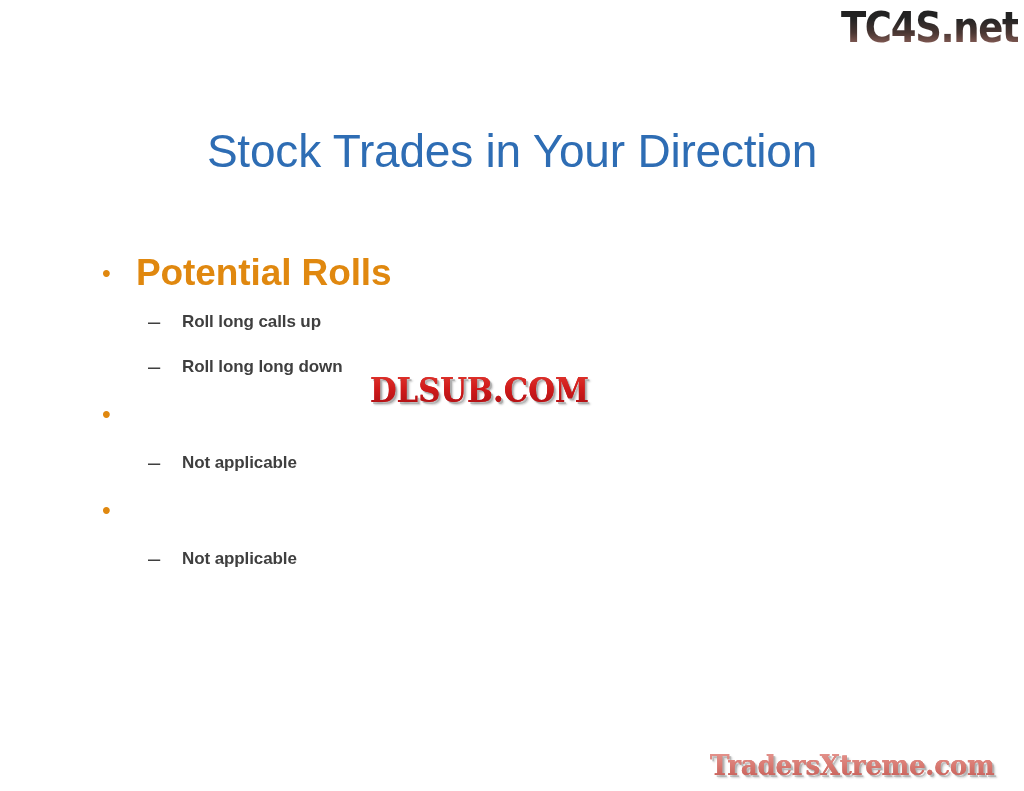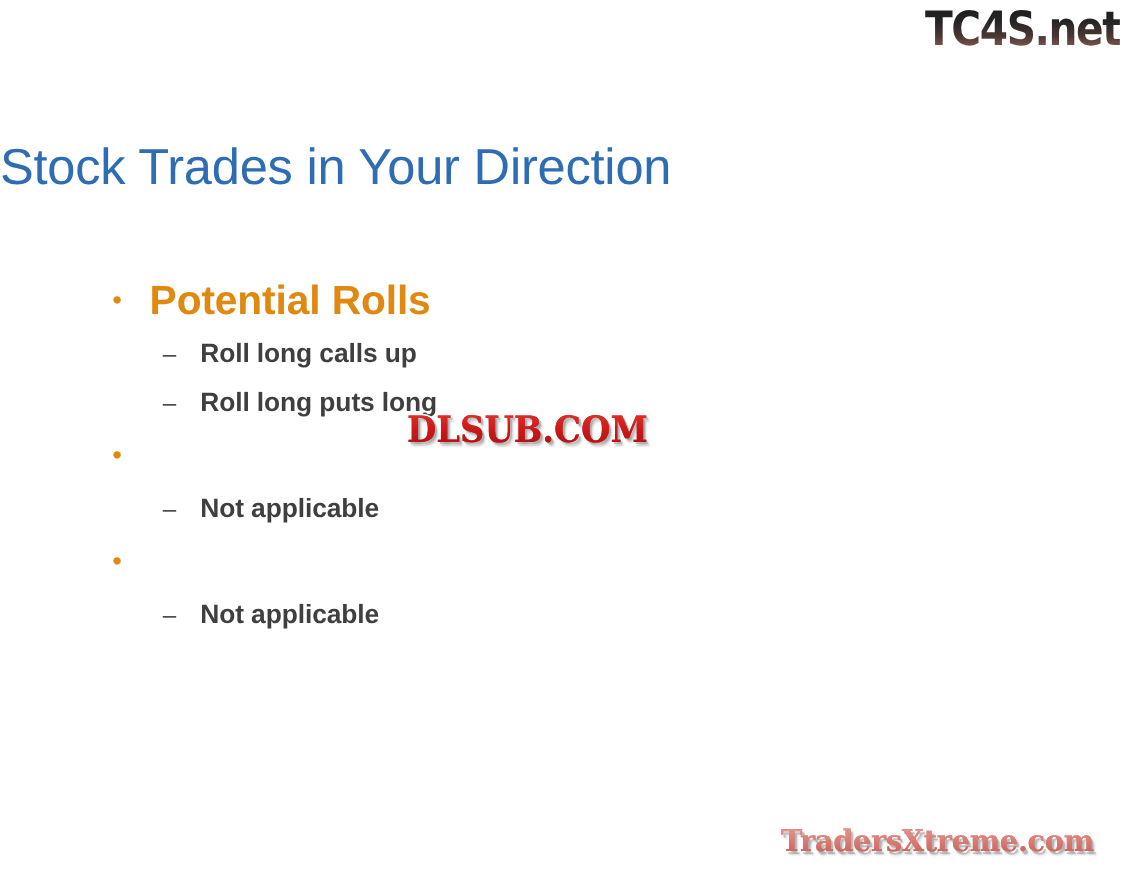--- a/index.html
+++ b/index.html
@@ -45,20 +45,21 @@
     white-space: nowrap;
     user-select: none;
   }
 
   
   #slide-title {
     position: absolute;
     top: 124px;
     left: 0;
     width: 1024px;
+    text-align: center;
     font-family: "Liberation Sans", sans-serif;
     font-size: 46px;
     font-weight: 400;
     color: #2e6db4;
     letter-spacing: -0.2px;
     white-space: nowrap;
   }
 
   
   #body-list {
@@ -104,21 +105,21 @@
     width: 86px;
     flex: 0 0 86px;
     color: #3f3f3f;
     font-size: 22px;
     line-height: 36px;
     text-align: left;
     padding-left: 52px;
     box-sizing: border-box;
   }
   .lvl2 .label {
-    font-size: 24px;
+    font-size: 17px;
     font-weight: 700;
     color: #3f3f3f;
     line-height: 36px;
     letter-spacing: -0.1px;
   }
 
   
   .watermark {
     position: absolute;
     font-family: "DejaVu Serif", serif;
@@ -216,21 +217,21 @@
       <span class="label">Potential Rolls</span>
     </div>
 
     <div class="bullet-row lvl2">
       <span class="marker">–</span>
       <span class="label">Roll long calls up</span>
     </div>
 
     <div class="bullet-row lvl2">
       <span class="marker">–</span>
-      <span class="label">Roll long puts long</span>
+      <span class="label">Roll long long down</span>
     </div>
 
     <div class="bullet-row lvl1">
       <span class="marker">•</span>
     </div>
 
     <div class="bullet-row lvl2">
       <span class="marker">–</span>
       <span class="label">Not applicable</span>
     </div>

